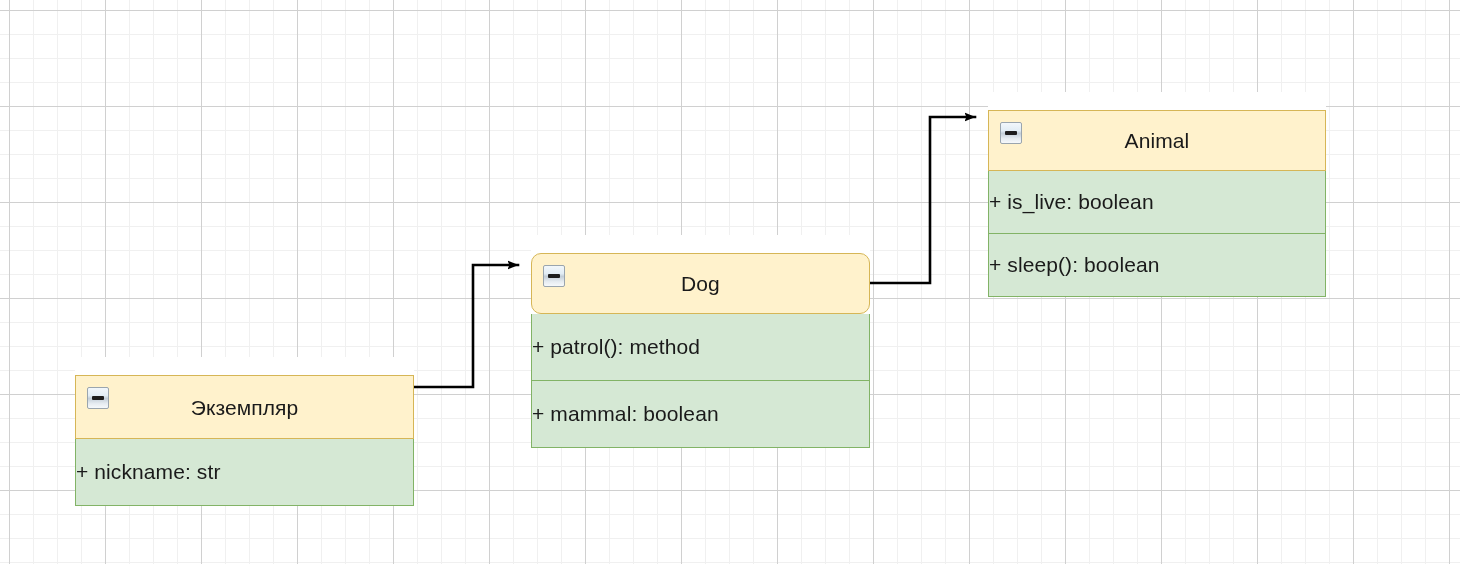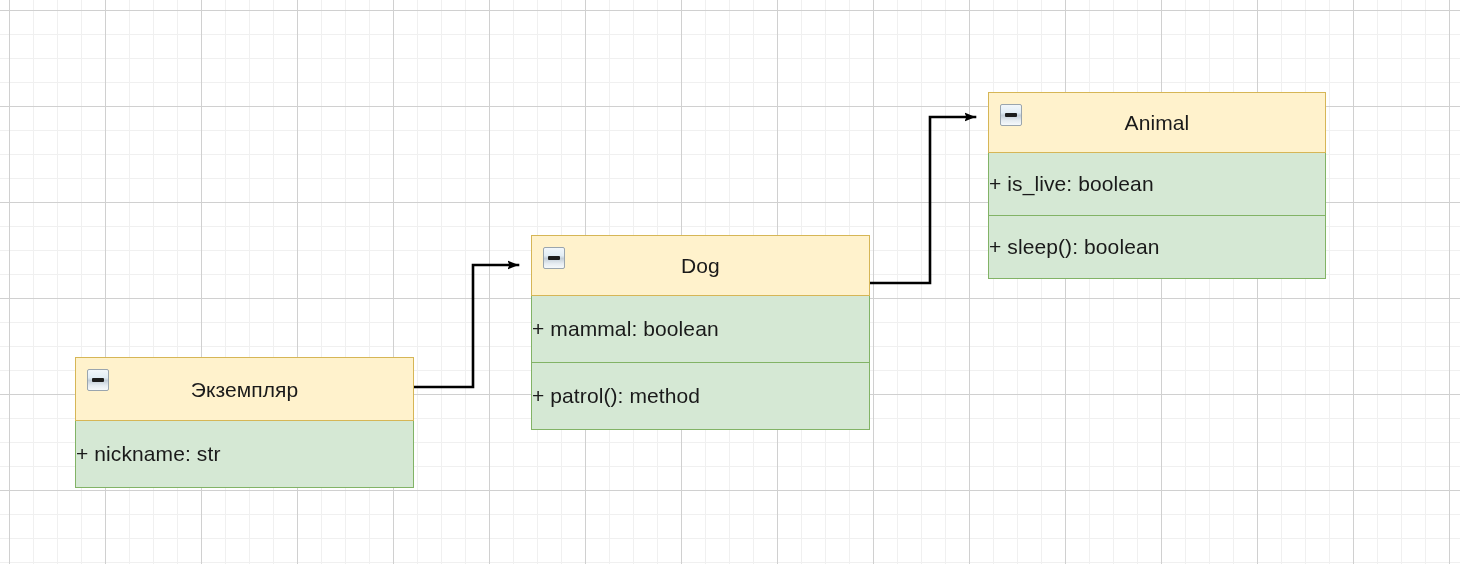--- a/index.html
+++ b/index.html
@@ -52,20 +52,21 @@
 
   .uml-header {
     position: relative;
     box-sizing: border-box;
     background: #fff2cc;
     border: 1px solid #d6b656;
     height: 60px;
     display: flex;
     align-items: center;
     justify-content: center;
+    margin-top: 18px;
   }
 
   .uml-title {
     font-size: 21px;
     color: #1a1a1a;
     line-height: 1;
     letter-spacing: 0.1px;
     text-align: center;
     padding: 0 30px;
   }
@@ -109,21 +110,21 @@
     color: #1a1a1a;
     letter-spacing: 0.1px;
   }
 
   
   #node-ekzemplyar { left: 75px;  top: 357px; width: 339px; }
   #node-ekzemplyar .uml-header { height: 64px; }
   #node-ekzemplyar .uml-row    { height: 67px; }
 
   #node-dog        { left: 531px; top: 235px; width: 339px; }
-  #node-dog .uml-header { height: 61px; }
+  #node-dog .uml-header { height: 61px; border-radius: 10px; }
   #node-dog .uml-row    { height: 67px; }
 
   #node-animal     { left: 988px; top: 92px;  width: 338px; }
   #node-animal .uml-header { height: 61px; }
   #node-animal .uml-row    { height: 63px; }
 </style>
 </head>
 <body>
 
 <div id="canvas">
@@ -150,22 +151,22 @@
     <div class="uml-row">+ nickname: str</div>
   </div>
 
   <div class="uml-class" id="node-dog">
     <div class="uml-header">
       <span class="collapse-icon">
         <span class="bar"></span>
       </span>
       <span class="uml-title">Dog</span>
     </div>
+    <div class="uml-row">+ patrol(): method</div>
     <div class="uml-row">+ mammal: boolean</div>
-    <div class="uml-row">+ patrol(): method</div>
   </div>
 
   <div class="uml-class" id="node-animal">
     <div class="uml-header">
       <span class="collapse-icon">
         <span class="bar"></span>
       </span>
       <span class="uml-title">Animal</span>
     </div>
     <div class="uml-row">+ is_live: boolean</div>

